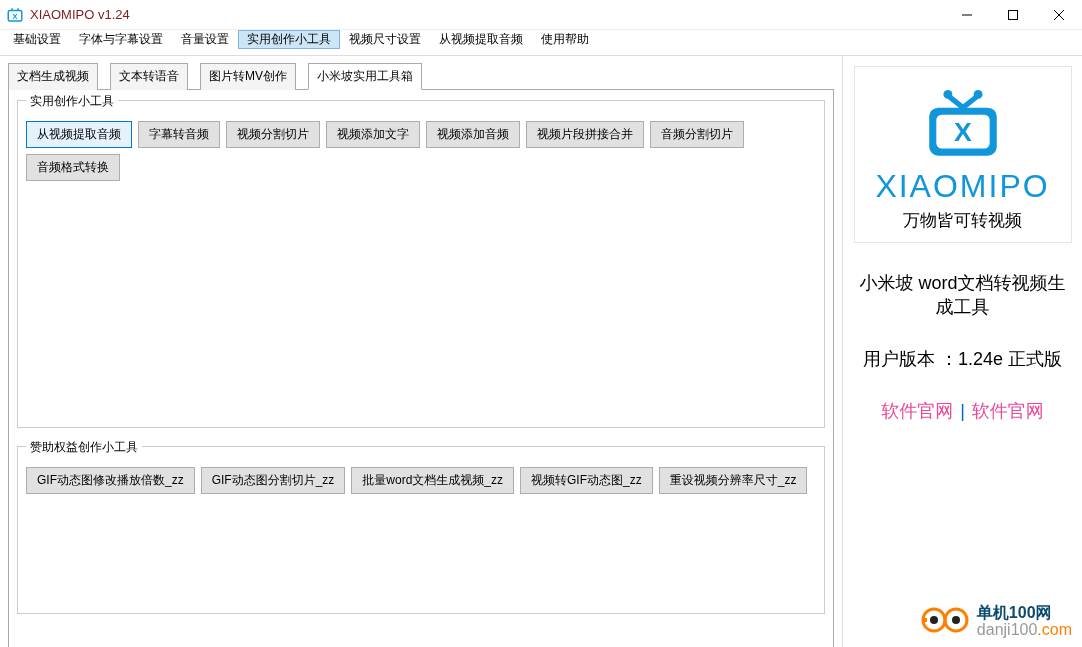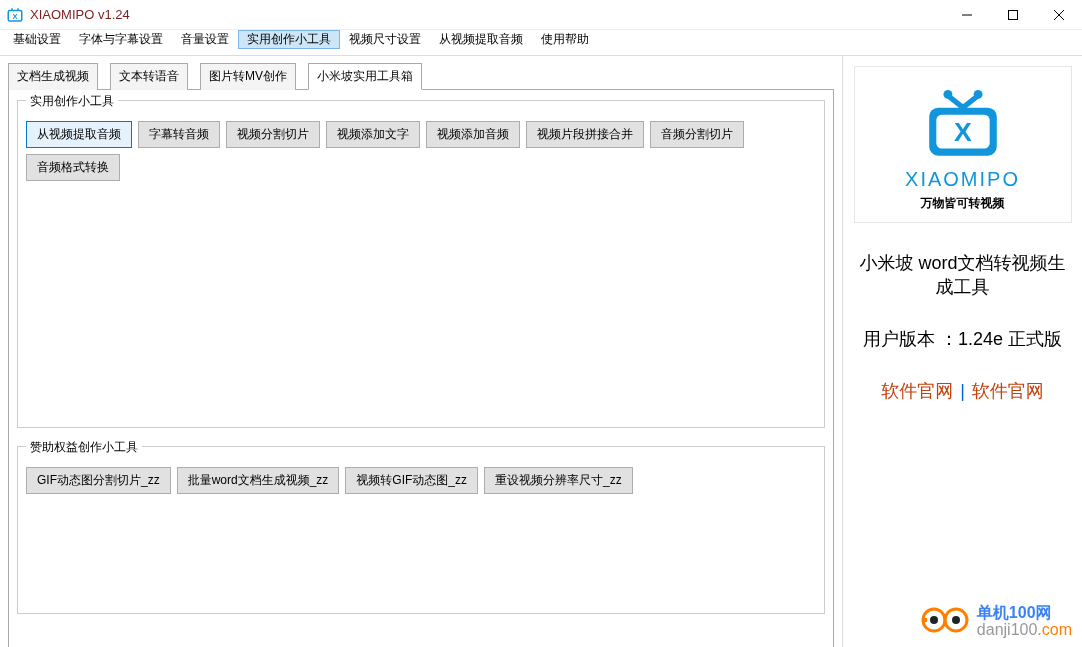--- a/index.html
+++ b/index.html
@@ -126,40 +126,40 @@
     .logo-box {
       border: 1px solid #e5e5e5;
       width: 218px;
       padding: 14px 0 10px 0;
       text-align: center;
       margin-bottom: 28px;
     }
     .logo-icon { margin-bottom: 4px; }
     .logo-text {
       color: #1296db;
-      font-size: 20px;
+      font-size: 32px;
       letter-spacing: 2px;
       font-weight: 500;
     }
     .logo-sub {
-      font-size: 12px;
-      font-weight: bold;
+      font-size: 17px;
+      font-weight: normal;
       margin-top: 4px;
     }
     .side-line { margin-bottom: 28px; text-align: center; font-size: 18px;}
-    .links a { color: #c2410c; text-decoration: none; cursor: pointer; }
+    .links a { color: #ec4899; text-decoration: none; cursor: pointer; }
     .links .sep { color: #0066cc; margin: 0 2px; }
 
     .watermark {
       position: absolute;
       right: 10px; bottom: 8px;
       display: flex; align-items: center; gap: 6px;
     }
     .wm-text { text-align: left; line-height: 1.1; }
-    .wm-top { color: #3b82f6; font-size: 16px; font-weight: bold; }
+    .wm-top { color: #0c4a6e; font-size: 16px; font-weight: bold; }
     .wm-dom { color: #999; font-size: 16px; }
     .wm-dom .c { color: #ff7f00; }
   </style>
 </head>
 <body>
 
 <div class="titlebar">
   <span class="titlebar-icon">
     <svg viewBox="0 0 24 24" width="18" height="18">
       <rect x="3" y="6" width="18" height="14" rx="2" fill="none" stroke="#1296db" stroke-width="2"></rect>
@@ -218,20 +218,21 @@
             <button class="tool-btn">视频添加音频</button>
             <button class="tool-btn">视频片段拼接合并</button>
             <button class="tool-btn">音频分割切片</button>
             <button class="tool-btn">音频格式转换</button>
           </div>
       </div>
 
       <div class="groupbox tall2">
         <span class="group-title">赞助权益创作小工具</span>
         <div class="btn-row" id="g2-row">
+            <button class="tool-btn">GIF动态图修改播放倍数_zz</button>
             <button class="tool-btn">GIF动态图分割切片_zz</button>
             <button class="tool-btn">批量word文档生成视频_zz</button>
             <button class="tool-btn">视频转GIF动态图_zz</button>
             <button class="tool-btn">重设视频分辨率尺寸_zz</button>
           </div>
       </div>
 
     </div>
   </div>
 

